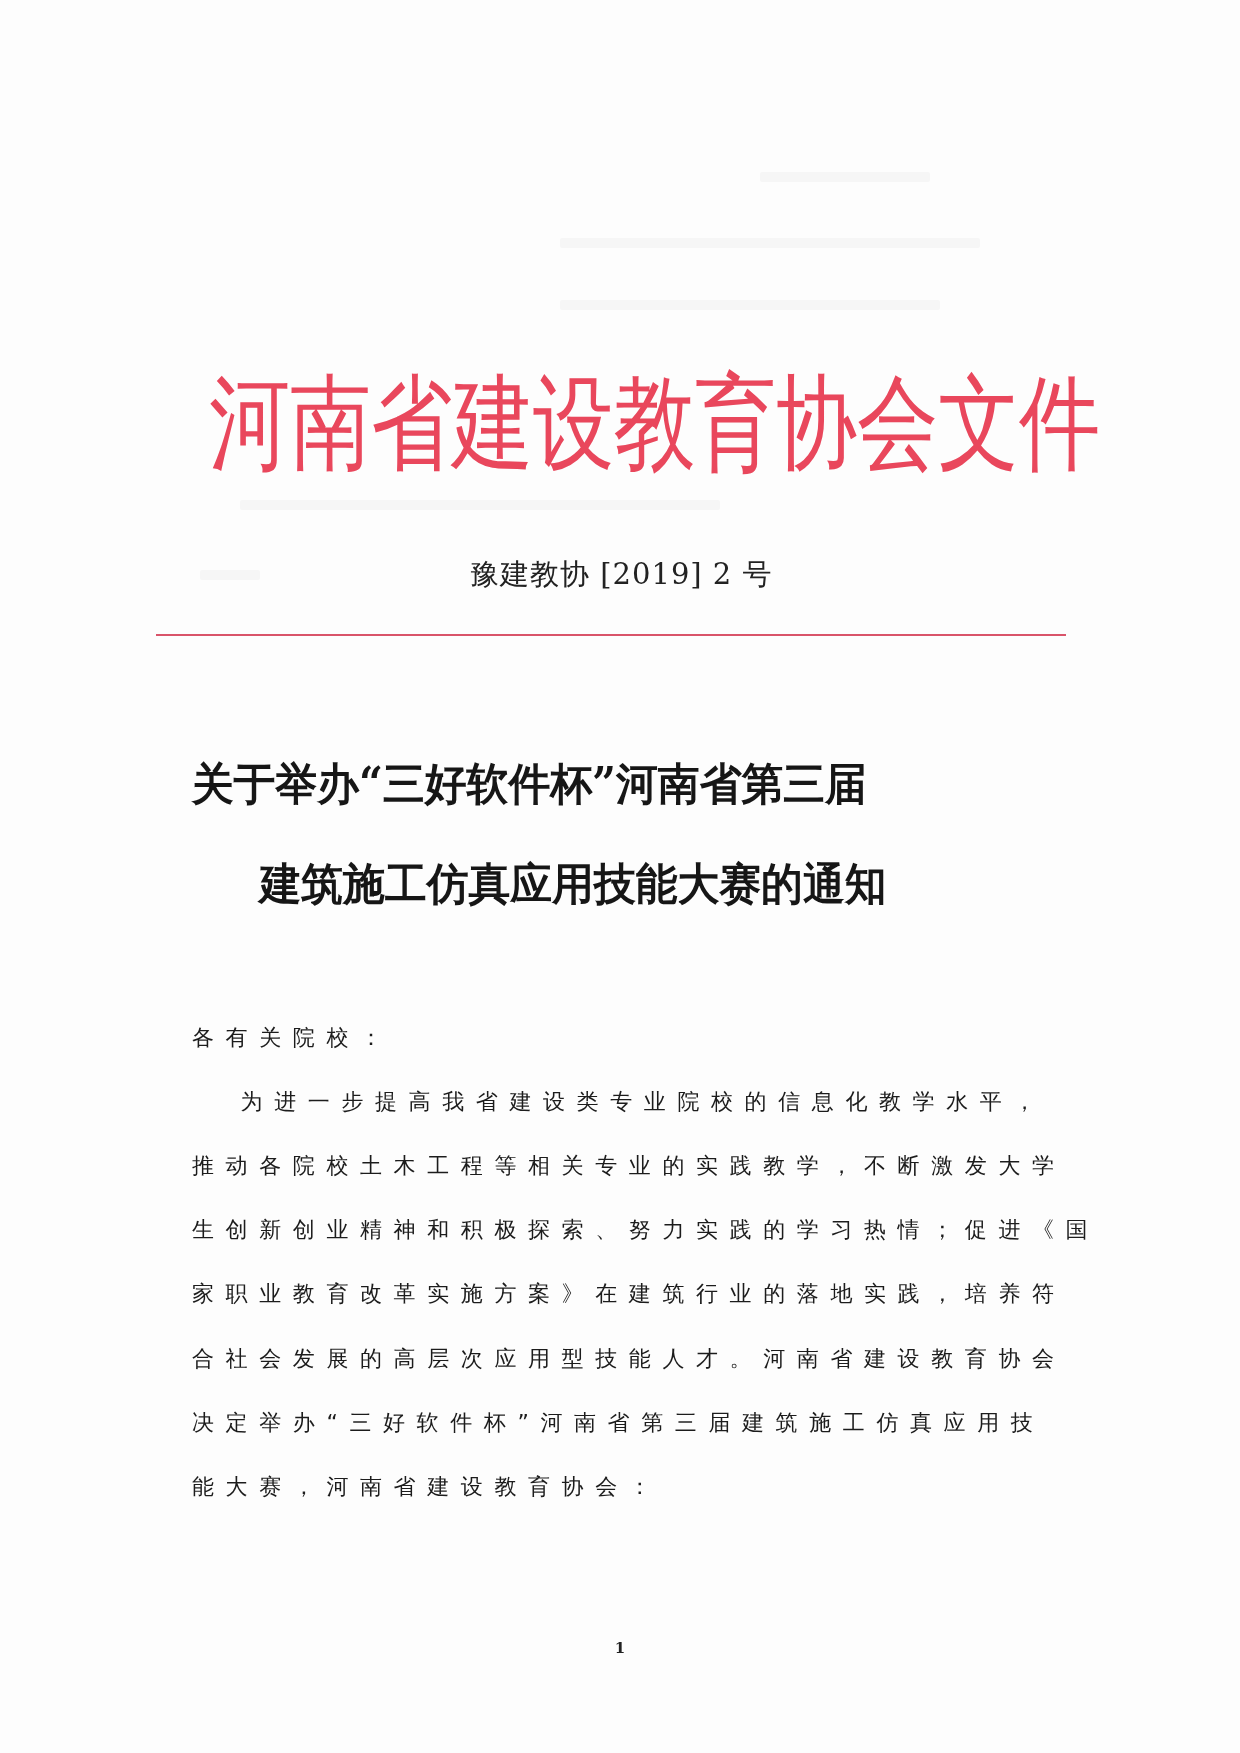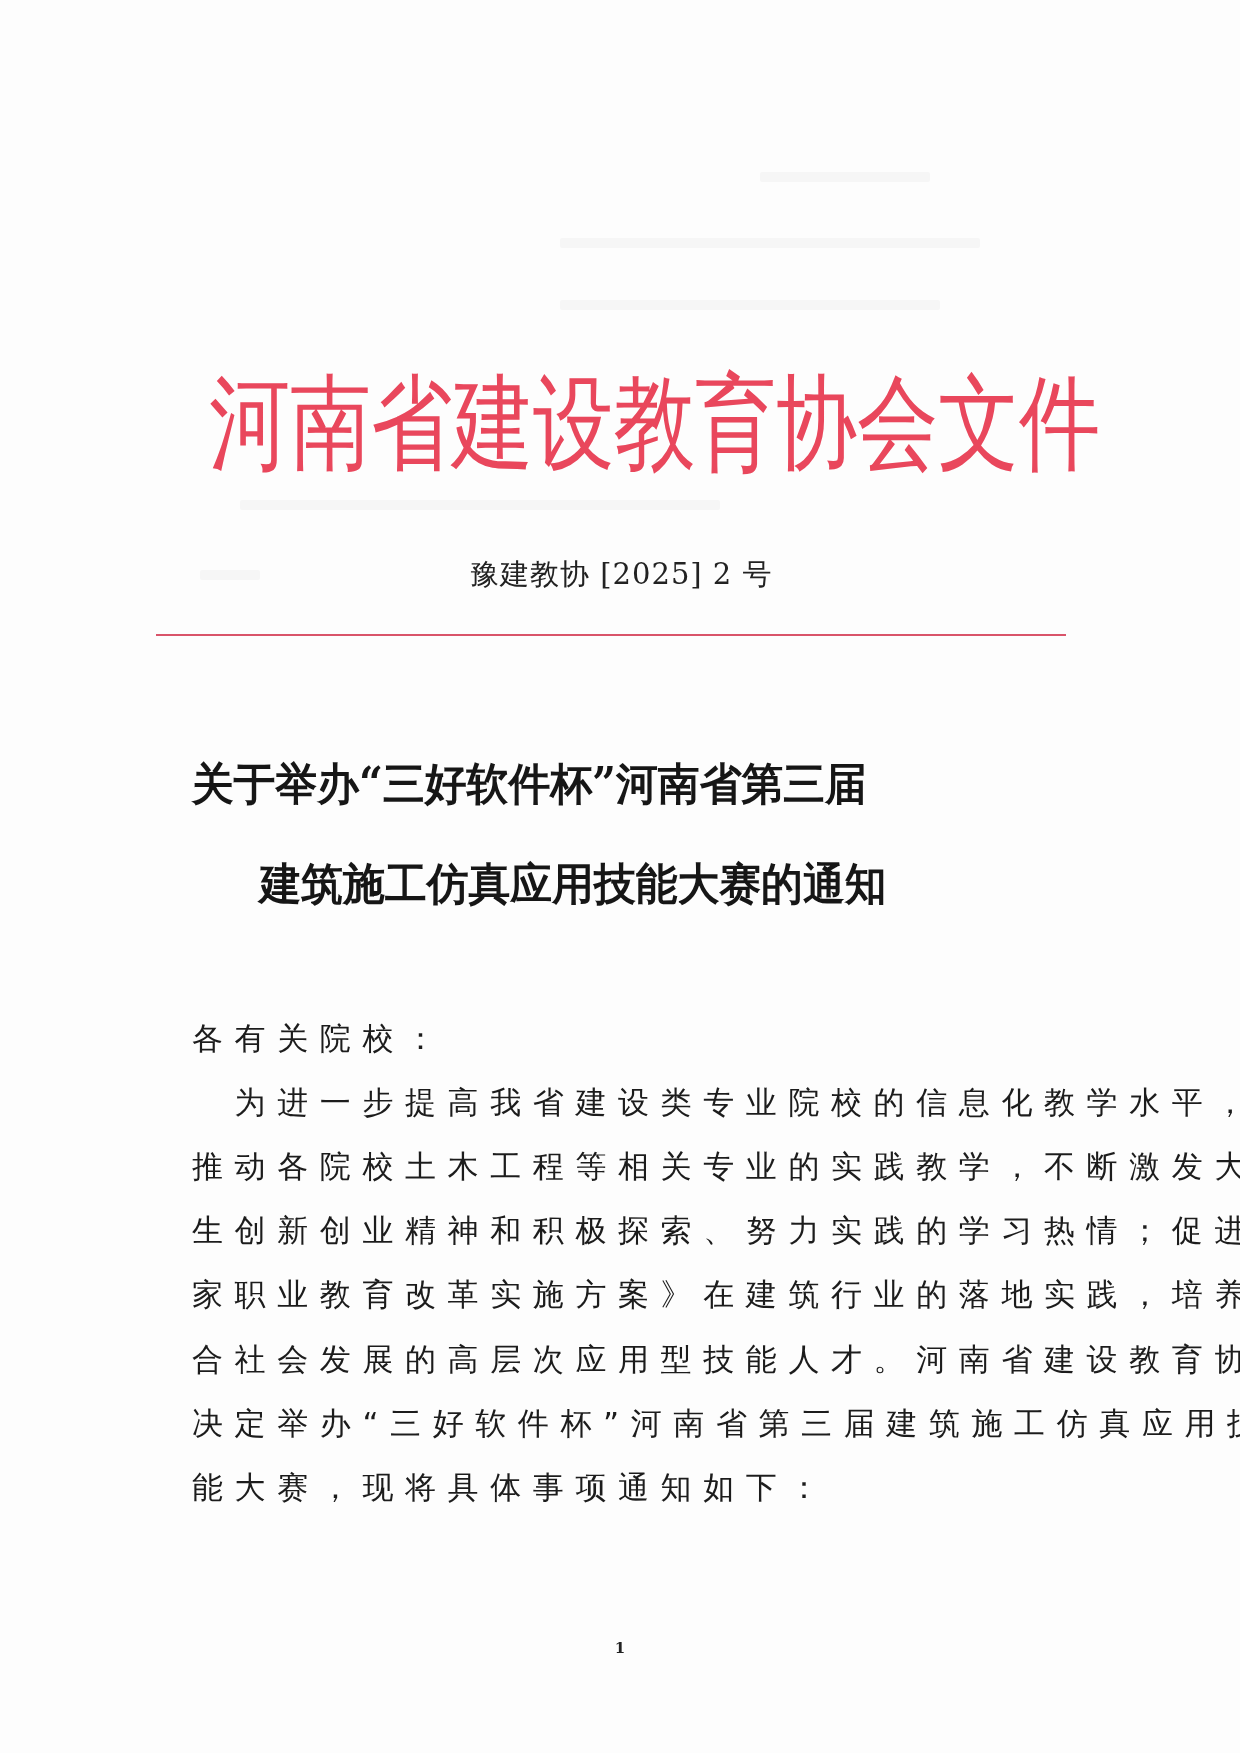--- a/index.html
+++ b/index.html
@@ -93,21 +93,21 @@
     .notice-title .inner {
       display: inline-block;
       transform: scaleX(0.95);
     }
 
     .body-text {
       position: absolute;
       left: 192px;
       width: 870px;
       font-family: "DejaVu Sans", "Liberation Sans", sans-serif;
-      font-size: 31px;
+      font-size: 22px;
       line-height: 40px;
       letter-spacing: 11.6px;
       color: #1c1c1c;
       white-space: nowrap;
     }
 
     .page-number {
       position: absolute;
       left: 600px;
       top: 1638px;
@@ -138,35 +138,35 @@
     <span>建</span>
     <span>设</span>
     <span>教</span>
     <span>育</span>
     <span>协</span>
     <span>会</span>
     <span>文</span>
     <span>件</span>
   </div>
 
-  <div class="doc-number">豫建教协 [2025] 2 号</div>
+  <div class="doc-number">豫建教协 [2019] 2 号</div>
 
   <div class="red-rule"></div>
 
   <div class="notice-title l1">
     <span class="inner">关于举办“三好软件杯”河南省第三届</span>
   </div>
   <div class="notice-title l2">
     <span class="inner">建筑施工仿真应用技能大赛的通知</span>
   </div>
 
   <div class="body-text" style="top:1018px;">各有关院校：</div>
 
   <div class="body-text" style="top:1082px;text-align:center;">　为进一步提高我省建设类专业院校的信息化教学水平，</div>
   <div class="body-text" style="top:1146px;">推动各院校土木工程等相关专业的实践教学，不断激发大学</div>
   <div class="body-text" style="top:1210px;">生创新创业精神和积极探索、努力实践的学习热情；促进《国</div>
   <div class="body-text" style="top:1274px;">家职业教育改革实施方案》在建筑行业的落地实践，培养符</div>
   <div class="body-text" style="top:1339px;">合社会发展的高层次应用型技能人才。河南省建设教育协会</div>
   <div class="body-text" style="top:1403px;">决定举办“三好软件杯”河南省第三届建筑施工仿真应用技</div>
-  <div class="body-text" style="top:1467px;">能大赛，现将具体事项通知如下：</div>
+  <div class="body-text" style="top:1467px;">能大赛，河南省建设教育协会：</div>
 
   <div class="page-number">1</div>
 </div>
 
 </body></html>

